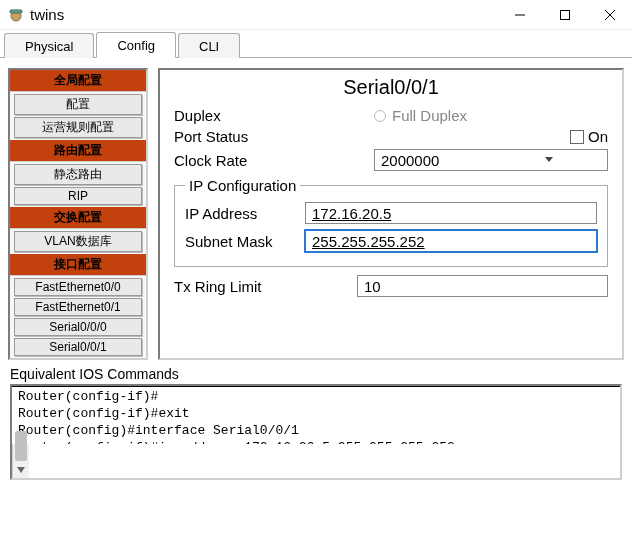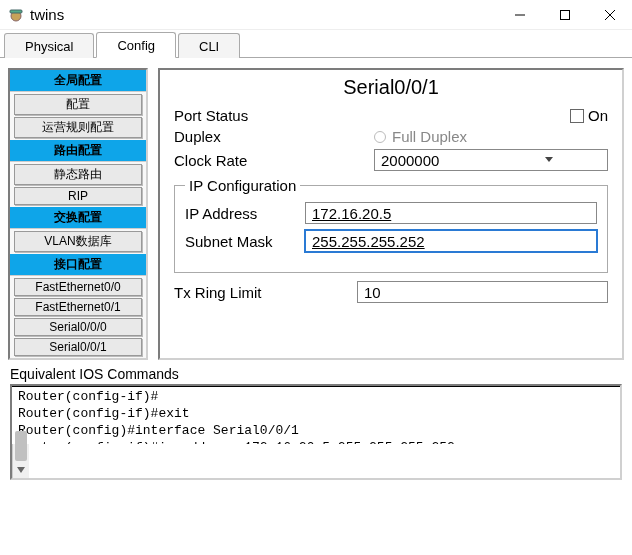--- a/index.html
+++ b/index.html
@@ -11,37 +11,37 @@
   .winbtn { width: 45px; height: 29px; display: flex; align-items: center; justify-content: center; }
   .winbtn svg { width: 10px; height: 10px; }
   
   .tabs { display: flex; border-bottom: 1px solid #aaa; padding-left: 4px; background: #fff; height: 28px; align-items: flex-end; }
   .tab { padding: 5px 20px 4px; border: 1px solid #aaa; border-bottom: none; margin-right: 2px; background: #f4f4f4; font-size: 13px; border-radius: 3px 3px 0 0; position: relative; top: 1px; }
   .tab.active { background: #fff; border-bottom: 1px solid #fff; }
   
   .main-area { display: flex; padding: 10px 8px 6px; gap: 10px; }
   
   .sidebar { width: 140px; border: 2px inset #d0d0d0; background: #f8f8f8; }
-  .sb-header { text-align: center; font-weight: bold; font-size: 12px; padding: 2px 8px; background: #0ea5e9; border-bottom: 1px solid #ccc; }
+  .sb-header { text-align: center; font-weight: bold; font-size: 12px; padding: 2px 8px; background: #c2410c; border-bottom: 1px solid #ccc; }
   .sb-btn { display: block; width: 128px; margin: 2px auto; border: 1px solid #999; background: #e9e9e9; text-align: center; font-size: 12px; padding: 1px 0; cursor: default; box-shadow: 1px 1px 0 #bbb; }
   
   .config-panel { flex: 1; border: 2px inset #d0d0d0; padding: 4px 14px 10px; }
   .panel-title { text-align: center; font-size: 20px; margin: 2px 0 8px; }
   .row { display: flex; align-items: center; margin-bottom: 4px; }
   .row .label { width: 130px; font-size: 15px; }
   .row .value { flex: 1; display: flex; align-items: center; }
   .checkbox { width: 14px; height: 14px; border: 1px solid #666; margin-right: 4px; }
   .onlabel { font-size: 15px; }
   .radio { width: 12px; height: 12px; border: 1px solid #999; border-radius: 50%; display: inline-block; margin-right: 6px; background: #fff; position: relative; }
   .radio.disabled { border-color: #bbb; }
   .disabled-text { color: #888; font-size: 15px; }
   .dropdown { flex: 1; display: flex; border: 1px solid #888; height: 22px; align-items: center; background: #fff; }
   .dropdown span { flex: 1; padding: 0 6px; font-size: 15px; }
   .dropdown .dd-btn { width: 18px; display: flex; align-items: center; justify-content: center; }
-  fieldset { border: 1px solid #aaa; margin: 6px 0 8px; padding: 8px 10px 14px; }
+  fieldset { border: 1px solid #aaa; margin: 6px 0 8px; padding: 8px 10px 8px; }
   legend { font-size: 15px; padding: 0 4px; }
   .ipfield { display: flex; align-items: center; margin-bottom: 6px; }
   .ipfield .iplabel { width: 120px; font-size: 15px; }
   .ipfield input { flex: 1; border: 1px solid #888; height: 22px; padding: 0 6px; font-size: 15px; font-family: inherit; text-decoration: underline; }
   .ipfield input.focused { border: 1px solid #2a7ad4; outline: 1px solid #2a7ad4; }
   .txrow { display: flex; align-items: center; }
   .txrow .txlabel { width: 183px; font-size: 15px; }
   .txrow input { flex: 1; border: 1px solid #888; height: 22px; padding: 0 6px; font-size: 15px; }
   .right-align { justify-content: flex-end; }
   
@@ -103,33 +103,33 @@
     <div class="sb-btn">FastEthernet0/0</div>
     <div class="sb-btn">FastEthernet0/1</div>
     <div class="sb-btn">Serial0/0/0</div>
     <div class="sb-btn">Serial0/0/1</div>
   </div>
 
   <div class="config-panel">
     <div class="panel-title">Serial0/0/1</div>
 
     <div class="row">
-      <div class="label">Port Status</div>
-      <div class="value right-align">
-        <span class="checkbox"></span>
-        <span class="onlabel">On</span>
-      </div>
-    </div>
-
-    <div class="row">
       <div class="label">Duplex</div>
       <div class="value">
         <span style="width:70px"></span>
         <span class="radio disabled"></span>
         <span class="disabled-text">Full Duplex</span>
+      </div>
+    </div>
+
+    <div class="row">
+      <div class="label">Port Status</div>
+      <div class="value right-align">
+        <span class="checkbox"></span>
+        <span class="onlabel">On</span>
       </div>
     </div>
 
     <div class="row">
       <div class="label" style="width:200px">Clock Rate</div>
       <div class="dropdown">
         <span>2000000</span>
         <span class="dd-btn">
             <svg width="8" height="6" viewBox="0 0 8 6">
               <path d="M0 0 L8 0 L4 5 Z" fill="#444"></path>

